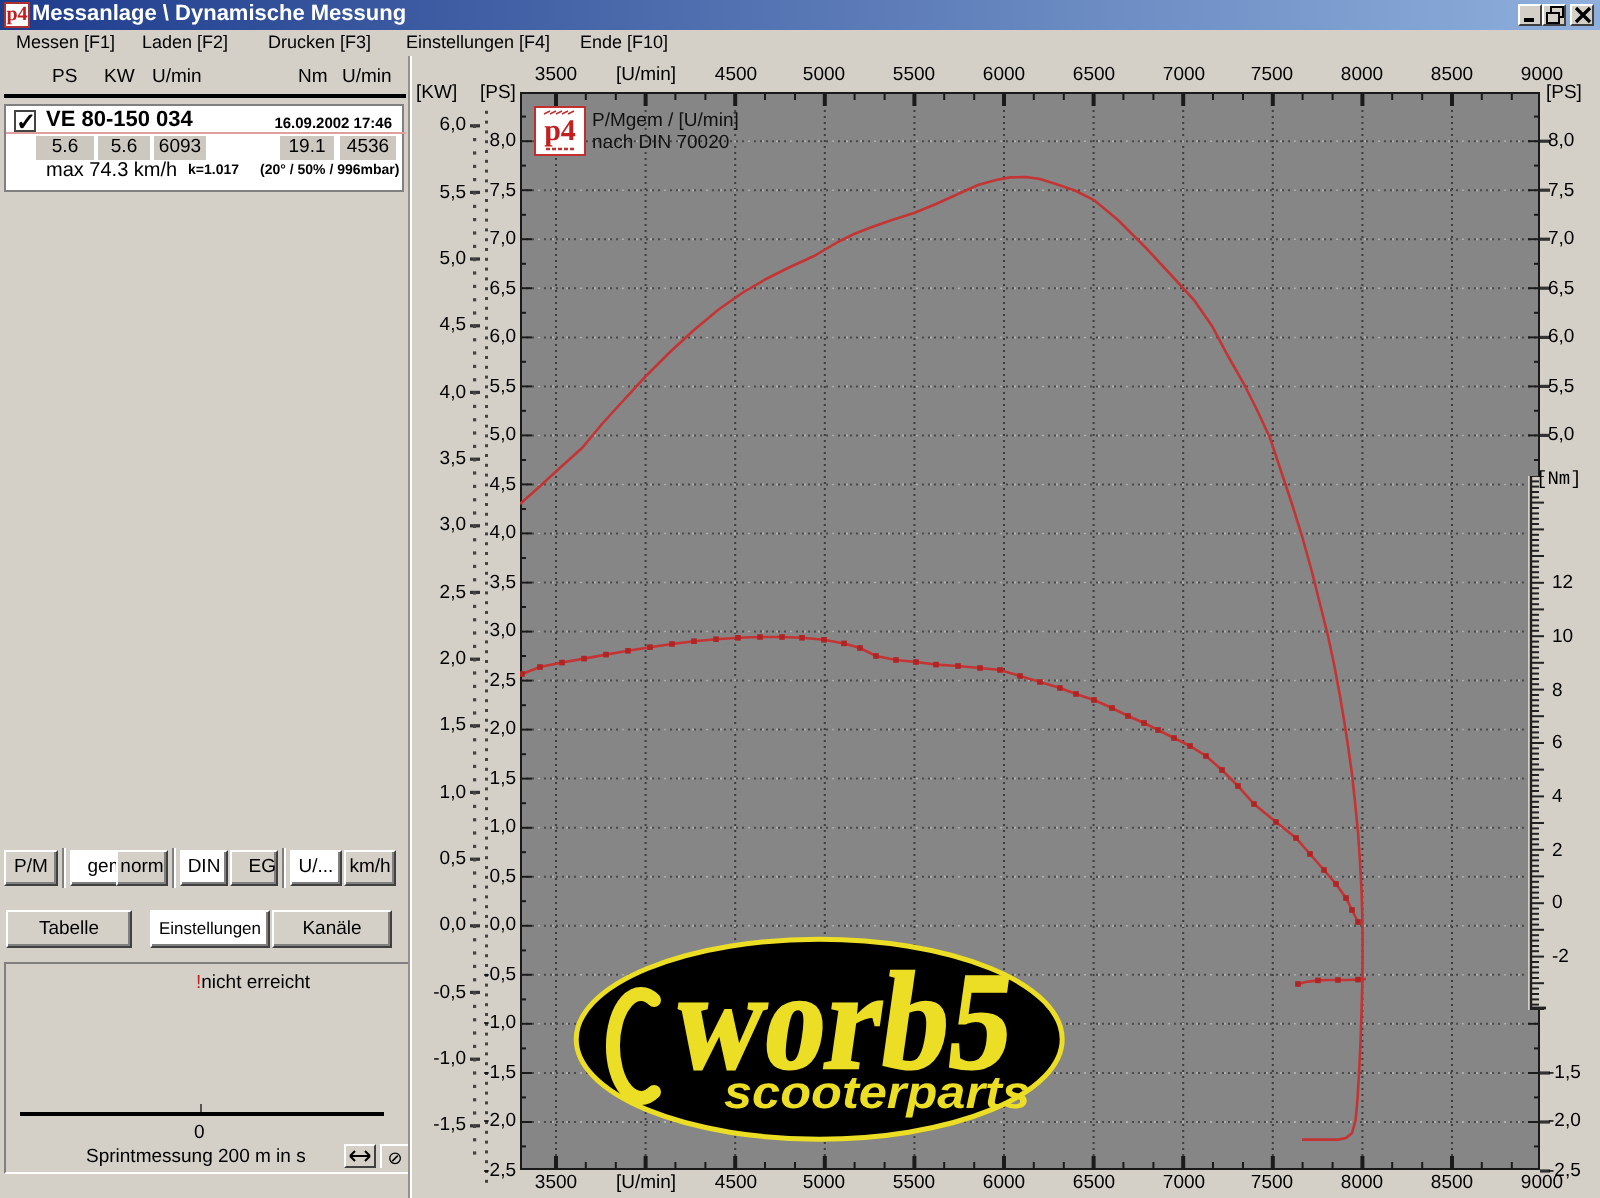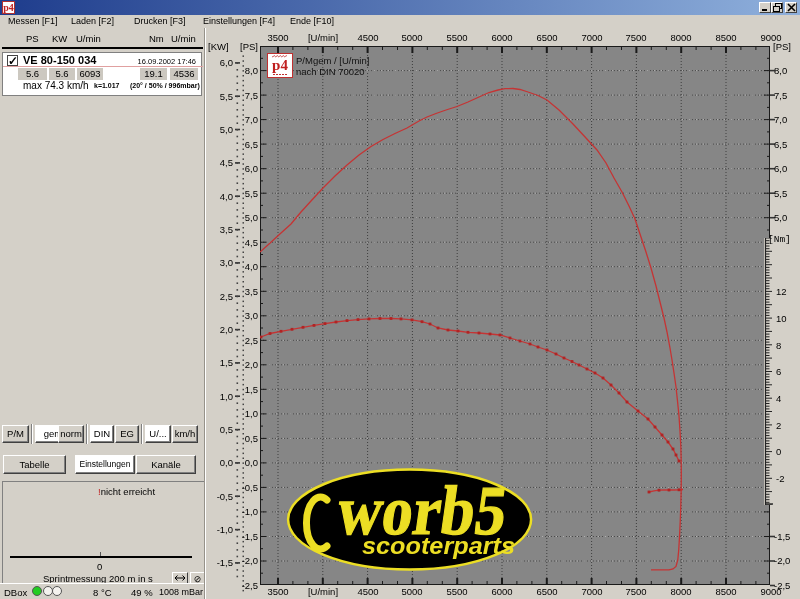--- a/index.html
+++ b/index.html
@@ -4,20 +4,21 @@
 *{margin:0;padding:0;box-sizing:border-box}
 body{width:800px;height:599px;overflow:hidden;background:#d4d0c8;font-family:"Liberation Sans",sans-serif;font-size:9.5px;color:#000;position:relative}
 .al{position:absolute;font-size:9.5px;white-space:nowrap}
 .hdr{position:absolute;top:5px;font-size:9.5px}
 .vb{position:absolute;height:12px;background:#ccc8c0;font-size:9.5px;line-height:12px;text-align:center}
 .wb{position:absolute;top:2px;width:12px;height:11px;background:#d4d0c8;border-top:1px solid #fff;border-left:1px solid #fff;border-right:1px solid #404040;border-bottom:1px solid #404040;text-align:center;line-height:8px}
 </style></head>
 <body>
 <div style="position:absolute;left:0;top:0;width:800px;height:15px;background:linear-gradient(to right,#1e3c8c,#8fb0dc)">
 <div style="position:absolute;left:2px;top:1px;width:13px;height:13px;background:#fff;border:1px solid #b03030;text-align:center;font-family:'Liberation Serif',serif;font-weight:bold;font-size:10px;line-height:11px;color:#c02020">p4</div>
+<div style="position:absolute;left:16px;top:1px;font-weight:bold;font-size:11px;color:#fff">Messanlage \ Dynamische Messung</div>
 <div class="wb" style="left:759px"><svg width="9" height="9" viewBox="0 0 9 9">
         <rect x="1" y="6" width="5" height="2" fill="#000"></rect>
       </svg></div>
 <div class="wb" style="left:771px"><svg width="9" height="9" viewBox="0 0 9 9">
         <rect x="2.5" y="0.5" width="6" height="5" fill="none" stroke="#000"></rect>
         <rect x="0.5" y="3.5" width="6" height="5" fill="#d4d0c8" stroke="#000"></rect>
       </svg></div>
 <div class="wb" style="left:785px"><svg width="9" height="9" viewBox="0 0 9 9">
         <path d="M1 1 L8 8 M8 1 L1 8" stroke="#000" stroke-width="1.6"></path>
       </svg></div>
@@ -32,63 +33,54 @@
 <div style="position:absolute;left:0;top:28px;width:205px;height:571px;background:#d4d0c8;overflow:hidden;border-right:1px solid #96928a">
     <div class="hdr" style="left:26px">PS</div>
     <div class="hdr" style="left:52px">KW</div>
     <div class="hdr" style="left:76px">U/min</div>
     <div class="hdr" style="left:149px">Nm</div>
     <div class="hdr" style="left:171px">U/min</div>
     <div style="position:absolute;left:2px;top:19px;width:201px;height:2px;background:#000"></div>
     <div style="position:absolute;left:2px;top:24px;width:200px;height:44px;background:#fff;border:1px solid #808080">
 <div style="position:absolute;left:4px;top:2px;width:11px;height:11px;background:#fff;border:1px solid #444;font-size:12px;line-height:10px;text-align:center;font-weight:bold">✓</div>
 <div style="position:absolute;left:20px;top:1px;font-weight:bold;font-size:11px">VE 80-150 034</div>
-<div style="position:absolute;right:5px;top:4px;font-weight:normal;font-size:7.5px">16.09.2002 17:46</div>
+<div style="position:absolute;right:5px;top:4px;font-weight:bold;font-size:7.5px">16.09.2002 17:46</div>
 <div style="position:absolute;left:0;top:13px;width:200px;height:1px;background:#e0a0a0"></div>
 <div class="vb" style="left:15px;top:15px;width:29px">5.6</div>
 <div class="vb" style="left:46px;top:15px;width:26px">5.6</div>
 <div class="vb" style="left:74px;top:15px;width:26px">6093</div>
 <div class="vb" style="left:137px;top:15px;width:27px">19.1</div>
 <div class="vb" style="left:167px;top:15px;width:28px">4536</div>
 <div style="position:absolute;left:20px;top:27px;font-size:10px">max 74.3 km/h</div>
 <div style="position:absolute;left:91px;top:29px;font-size:7px;font-weight:bold">k=1.017</div>
 <div style="position:absolute;left:127px;top:29px;font-size:7px;font-weight:bold">(20° / 50% / 996mbar)</div>
 </div>
     <div style="position:absolute;left:2px;top:397px;width:27px;height:18px;background:#d4d0c8;border-top:1px solid #fff;border-left:1px solid #fff;border-right:1px solid #404040;border-bottom:1px solid #404040;box-shadow:inset -1px -1px 0 #808080;text-align:center;font-size:9.5px;line-height:16px;overflow:hidden;white-space:nowrap">P/M</div>
     <div style="position:absolute;left:31px;top:396px;width:2px;height:20px;border-left:1px solid #808080;border-right:1px solid #fff"></div>
     <div style="position:absolute;left:35px;top:397px;width:36px;height:18px;background:#fff;border-top:1px solid #fff;border-left:1px solid #fff;border-right:1px solid #404040;border-bottom:1px solid #404040;box-shadow:inset -1px -1px 0 #808080;text-align:center;font-size:9.5px;line-height:16px;overflow:hidden;white-space:nowrap">gem</div>
     <div style="position:absolute;left:58px;top:397px;width:26px;height:18px;background:#d4d0c8;border-top:1px solid #fff;border-left:1px solid #fff;border-right:1px solid #404040;border-bottom:1px solid #404040;box-shadow:inset -1px -1px 0 #808080;text-align:center;font-size:9.5px;line-height:16px;overflow:hidden;white-space:nowrap">norm</div>
     <div style="position:absolute;left:86px;top:396px;width:2px;height:20px;border-left:1px solid #808080;border-right:1px solid #fff"></div>
     <div style="position:absolute;left:90px;top:397px;width:24px;height:18px;background:#fff;border-top:1px solid #fff;border-left:1px solid #fff;border-right:1px solid #404040;border-bottom:1px solid #404040;box-shadow:inset -1px -1px 0 #808080;text-align:center;font-size:9.5px;line-height:16px;overflow:hidden;white-space:nowrap">DIN</div>
-    <div style="position:absolute;left:115px;top:397px;width:24px;height:18px;background:#d4d0c8;border-top:1px solid #fff;border-left:1px solid #fff;border-right:1px solid #404040;border-bottom:1px solid #404040;box-shadow:inset -1px -1px 0 #808080;text-align:center;font-size:9.5px;line-height:16px;overflow:hidden;white-space:nowrap">EG</div>
+    <div style="position:absolute;left:115px;top:397px;width:24px;height:18px;background:#d4d0c8;border-top:1px solid #fff;border-left:1px solid #fff;border-right:1px solid #404040;border-bottom:1px solid #404040;box-shadow:inset -1px -1px 0 #808080;text-align:right;font-size:9.5px;line-height:16px;overflow:hidden;white-space:nowrap">EG</div>
     <div style="position:absolute;left:141px;top:396px;width:2px;height:20px;border-left:1px solid #808080;border-right:1px solid #fff"></div>
     <div style="position:absolute;left:145px;top:397px;width:26px;height:18px;background:#fff;border-top:1px solid #fff;border-left:1px solid #fff;border-right:1px solid #404040;border-bottom:1px solid #404040;box-shadow:inset -1px -1px 0 #808080;text-align:center;font-size:9.5px;line-height:16px;overflow:hidden;white-space:nowrap">U/...</div>
     <div style="position:absolute;left:172px;top:397px;width:26px;height:18px;background:#d4d0c8;border-top:1px solid #fff;border-left:1px solid #fff;border-right:1px solid #404040;border-bottom:1px solid #404040;box-shadow:inset -1px -1px 0 #808080;text-align:center;font-size:9.5px;line-height:16px;overflow:hidden;white-space:nowrap">km/h</div>
     <div style="position:absolute;left:3px;top:427px;width:63px;height:19px;background:#d4d0c8;border-top:1px solid #fff;border-left:1px solid #fff;border-right:1px solid #404040;border-bottom:1px solid #404040;box-shadow:inset -1px -1px 0 #808080;text-align:center;font-size:9.5px;line-height:17px;overflow:hidden;white-space:nowrap">Tabelle</div>
     <div style="position:absolute;left:75px;top:427px;width:60px;height:19px;background:#fff;border-top:1px solid #fff;border-left:1px solid #fff;border-right:1px solid #404040;border-bottom:1px solid #404040;box-shadow:inset -1px -1px 0 #808080;text-align:center;font-size:8.5px;line-height:17px;overflow:hidden;white-space:nowrap">Einstellungen</div>
     <div style="position:absolute;left:136px;top:427px;width:60px;height:19px;background:#d4d0c8;border-top:1px solid #fff;border-left:1px solid #fff;border-right:1px solid #404040;border-bottom:1px solid #404040;box-shadow:inset -1px -1px 0 #808080;text-align:center;font-size:9.5px;line-height:17px;overflow:hidden;white-space:nowrap">Kanäle</div>
     <div style="position:absolute;left:2px;top:453px;width:241px;height:106px;border-top:1px solid #808080;border-left:1px solid #808080;border-right:1px solid #fff;border-bottom:1px solid #fff">
 <div style="position:absolute;left:95px;top:4px;font-size:9.5px"><span style="color:#c02020">!</span>nicht erreicht</div>
 <div style="position:absolute;left:97px;top:70px;width:1px;height:5px;background:#555"></div>
 <div style="position:absolute;left:7px;top:74px;width:182px;height:2px;background:#000"></div>
 <div style="position:absolute;left:94px;top:79px;font-size:9.5px">0</div>
 <div style="position:absolute;left:40px;top:91px;font-size:9.5px">Sprintmessung 200 m in s</div>
 <div style="position:absolute;left:169px;top:90px;width:16px;height:12px;background:#d4d0c8;border-top:1px solid #fff;border-left:1px solid #fff;border-right:1px solid #404040;border-bottom:1px solid #404040"><svg width="14" height="10" viewBox="0 0 14 10">
           <path d="M2 5 H12 M2 5 L4.5 2.5 M2 5 L4.5 7.5 M12 5 L9.5 2.5 M12 5 L9.5 7.5" stroke="#000" stroke-width="1" fill="none"></path>
         </svg></div>
 <div style="position:absolute;left:187px;top:90px;width:14px;height:12px;background:#d4d0c8;border-top:1px solid #fff;border-left:1px solid #fff;font-size:9px;line-height:12px;text-align:center">⊘</div>
-</div>
-    <div style="position:absolute;left:0;top:555px;width:205px;height:16px;background:#d4d0c8;border-top:1px solid #fff">
-<div style="position:absolute;left:4px;top:3px;font-size:9.5px">DBox</div>
-<div style="position:absolute;left:32px;top:2px;width:10px;height:10px;border-radius:50%;background:#22cc22;border:1px solid #555"></div>
-<div style="position:absolute;left:43px;top:2px;width:10px;height:10px;border-radius:50%;background:#f4f2ee;border:1px solid #555"></div>
-<div style="position:absolute;left:52px;top:2px;width:10px;height:10px;border-radius:50%;background:#f4f2ee;border:1px solid #555"></div>
-<div style="position:absolute;left:93px;top:3px;font-size:9.5px">8 °C</div>
-<div style="position:absolute;left:131px;top:3px;font-size:9.5px">49 %</div>
-<div style="position:absolute;left:159px;top:3px;font-size:9px">1008 mBar</div>
 </div>
   </div>
 <div style="position:absolute;left:205px;top:28px;width:595px;height:571px;background:#d4d0c8;border-left:1px solid #fff;overflow:hidden">
 <svg style="position:absolute;left:54px;top:18px" width="510" height="539" viewBox="0 0 510 539">
 <rect x="0" y="0" width="510" height="539" fill="#868686"></rect>
 <line x1="18.0" y1="0" x2="18.0" y2="539.0" stroke="#3e3e3e" stroke-width="1" stroke-dasharray="1,2"></line>
       <line x1="62.8" y1="0" x2="62.8" y2="539.0" stroke="#3e3e3e" stroke-width="1" stroke-dasharray="1,2"></line>
       <line x1="107.6" y1="0" x2="107.6" y2="539.0" stroke="#3e3e3e" stroke-width="1" stroke-dasharray="1,2"></line>
       <line x1="152.4" y1="0" x2="152.4" y2="539.0" stroke="#3e3e3e" stroke-width="1" stroke-dasharray="1,2"></line>
       <line x1="197.2" y1="0" x2="197.2" y2="539.0" stroke="#3e3e3e" stroke-width="1" stroke-dasharray="1,2"></line>

